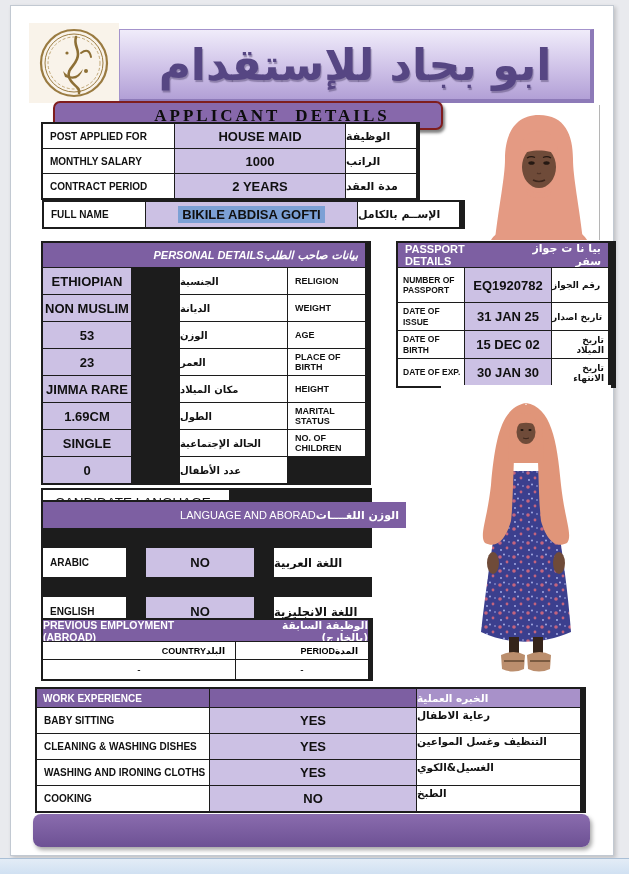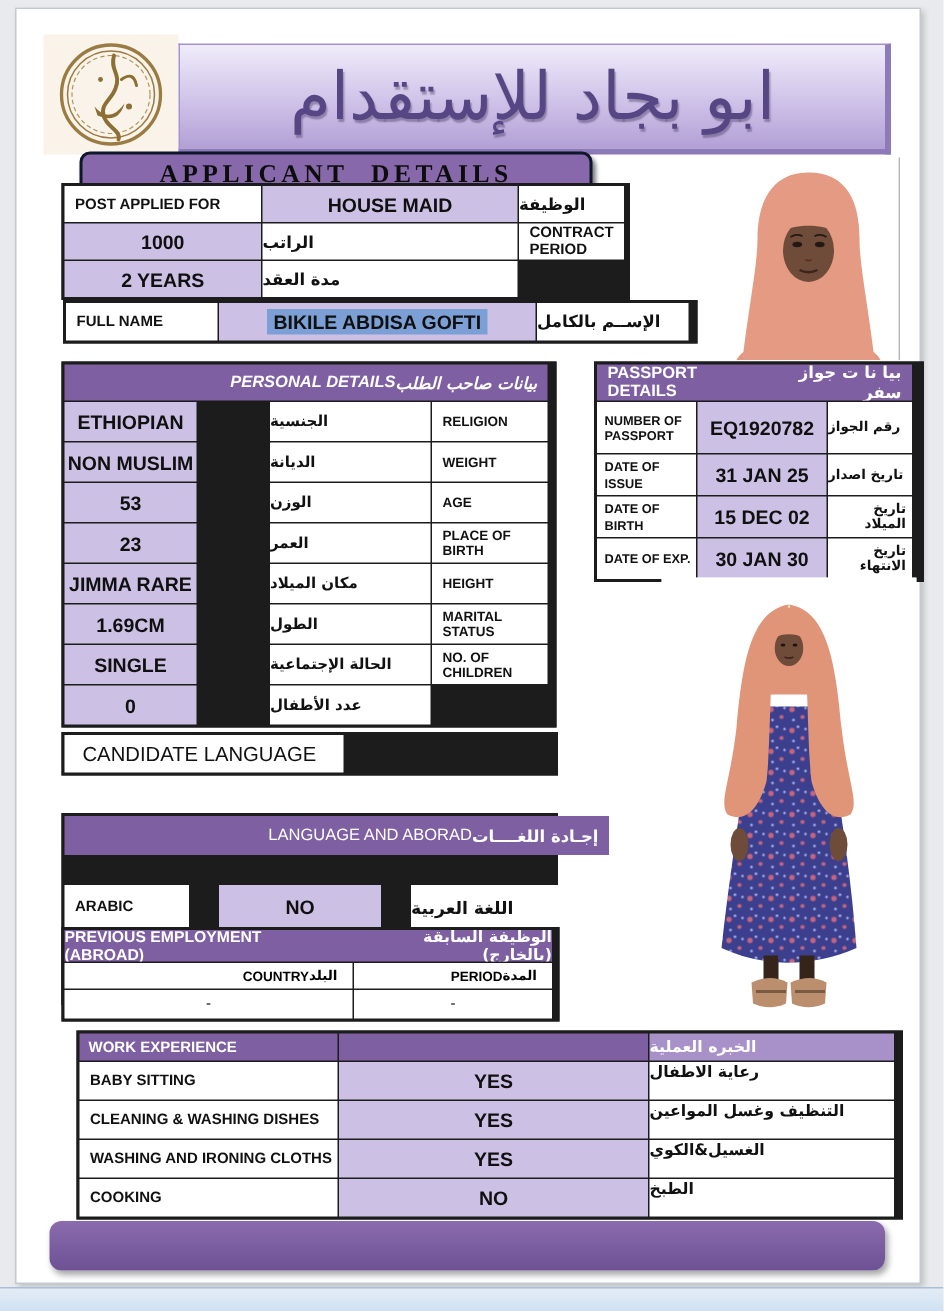--- a/index.html
+++ b/index.html
@@ -26,31 +26,31 @@
   .logo-box{left:18px;top:17px;width:90px;height:80px;background:#f9f3ea;}
 
   
   .banner{
     left:108px;top:23px;width:470px;height:69px;
     background:linear-gradient(#f0ecfa,#cfc2e8 55%,#b2a0d6);
     border:1px solid #a493cc;border-right:4px solid #8d7ab8;border-bottom:4px solid #8d7ab8;
     display:flex;align-items:center;justify-content:center;
   }
   .banner-text{
-    font-size:44px;color:#564683;font-weight:normal;line-height:1;
+    font-size:44px;color:#564683;font-weight:bold;line-height:1;
     text-shadow:1px 2px 1px rgba(40,30,70,0.35);
     text-align:right;
   }
 
   
   .heading-box{
     left:42px;top:95px;width:338px;height:25px;
-    background:#8768ab;border:2px solid #0f172a;border-radius:7px;
+    background:#8768ab;border:2px solid #7f1d1d;border-radius:7px;
     box-shadow:2px 3px 3px rgba(0,0,0,0.5);
-    display:flex;align-items:center;justify-content:center;
+    display:flex;align-items:center;justify-content:center;padding-left:48px;
   }
   .heading-text{
     font-family:"Liberation Serif", serif;font-weight:bold;
     font-size:17px;letter-spacing:3px;color:#0d0d0d;word-spacing:8px;
   }
 
   
   .tbl{display:grid;gap:1px;background:#1c1c1c;border:2px solid #1c1c1c;}
   .c{background:#ffffff;display:flex;align-items:center;overflow:hidden;}
   .c.lbl{padding-left:7px;font-weight:bold;font-size:10px;color:#111;}
@@ -83,34 +83,34 @@
 
   
   .photo-body{left:430px;top:379px;width:170px;height:297px;background:#fff;}
 
   
   .t-candlang{left:30px;top:482px;width:327px;grid-template-columns:186px 137px;grid-auto-rows:25px;}
   .t-candlang .c.lbl{font-size:13.5px;font-weight:normal;padding-left:12px;}
   .t-candlang .c.val{font-size:13.5px;justify-content:flex-start;padding-left:8px;margin-top:48px;}
 
   
-  .t-language{left:30px;top:536px;width:327px;grid-template-columns:83px 108px 132px;grid-template-rows:26px 29px 29px;gap:20px;}
+  .t-language{left:30px;top:494px;width:327px;grid-template-columns:83px 108px 132px;grid-template-rows:26px 29px 29px;gap:20px;}
   .t-language .sec-hdr .en{font-weight:normal;font-size:11px;}
   .t-language .c.ar{font-size:11.5px;}
 
   
   .t-prev{left:30px;top:612px;width:328px;grid-template-columns:192px 132px;grid-template-rows:21px 17px 19px;}
   .t-prev .hdr2{justify-content:center;gap:6px;font-weight:bold;font-size:10.5px;}
   .t-prev .duo{display:flex;align-items:center;justify-content:flex-end;padding:0 10px;}
   .t-prev .duo .en{font-weight:bold;font-size:9px;}
   .t-prev .duo .ar-s{font-weight:bold;font-size:9px;}
   .t-prev .dash{justify-content:center;font-size:10px;}
 
   
-  .t-work{left:40px;top:681px;width:547px;grid-template-columns:172px 206px 163px;grid-template-rows:18px repeat(4,25px);}
+  .t-work{left:24px;top:681px;width:547px;grid-template-columns:172px 206px 163px;grid-template-rows:18px repeat(4,25px);}
   .t-work .c.hdr{font-weight:bold;font-size:10px;padding-left:6px;}
   .t-work .hdr-ar{background:#a891c9;justify-content:flex-end;padding-right:6px;font-weight:bold;font-size:10.5px;color:#fff;}
   .t-work .c.lbl{font-size:10px;}
   .t-work .c.ar{align-items:flex-start;padding-top:1px;font-size:10.5px;text-align:center;}
 
   
   .footer-bar{
     left:22px;top:808px;width:557px;height:33px;border-radius:8px;
     background:linear-gradient(#8a6cae,#6d5194);
     box-shadow:2px 3px 4px rgba(0,0,0,0.35);
@@ -140,20 +140,21 @@
 
   <div class="abs heading-box">
     <span class="heading-text">APPLICANT  DETAILS</span>
   </div>
 
   <div class="abs tbl t-applicant">
     <div class="c lbl">POST APPLIED FOR</div>
     <div class="c val">HOUSE MAID</div>
     <div class="c ar arabic" dir="rtl">الوظيفة</div>
 
+    <div class="c lbl">MONTHLY SALARY</div>
     <div class="c val">1000</div>
     <div class="c ar arabic" dir="rtl">الراتب</div>
 
     <div class="c lbl">CONTRACT PERIOD</div>
     <div class="c val">2 YEARS</div>
     <div class="c ar arabic" dir="rtl">مدة العقد</div>
   </div>
 
   <div class="abs tbl t-fullname">
     <div class="c lbl">FULL NAME</div>
@@ -281,21 +282,21 @@
   </div>
 
   <div class="abs tbl t-candlang">
     <div class="c lbl">CANDIDATE LANGUAGE</div>
     <div class="c val">OROMIYA</div>
   </div>
 
   <div class="abs tbl t-language">
     <div class="c hdr sec-hdr">
       <span class="en">LANGUAGE  AND ABORAD</span>
-      <span class="ar-t arabic" dir="rtl">إجـادة اللغــــات</span>
+      <span class="ar-t arabic" dir="rtl">الوزن اللغــــات</span>
     </div>
 
     <div class="c lbl">ARABIC</div>
     <div class="c val">NO</div>
     <div class="c ar arabic" dir="rtl">اللغة العربية</div>
 
     <div class="c lbl">ENGLISH</div>
     <div class="c val">NO</div>
     <div class="c ar arabic" dir="rtl">اللغة الانجليزية</div>
   </div>

